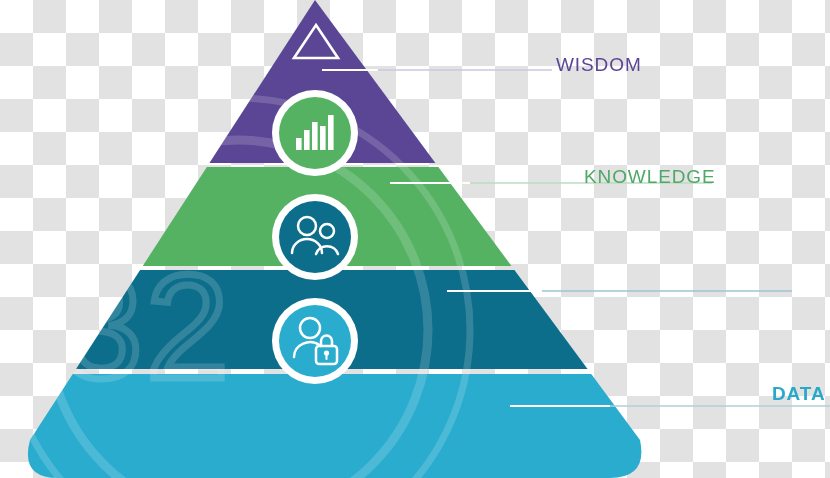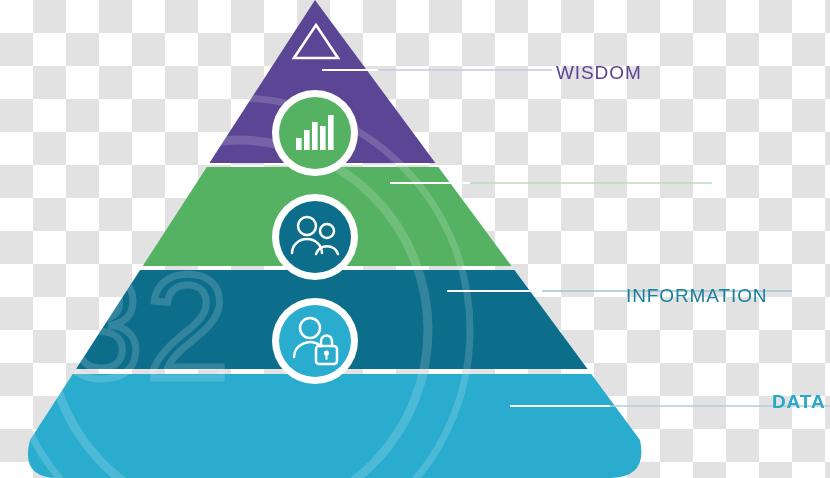--- a/index.html
+++ b/index.html
@@ -29,21 +29,20 @@
     width: 830px;
     height: 478px;
   }
   .lbl {
     position: absolute;
     white-space: nowrap;
     font-family: "Liberation Sans", sans-serif;
     font-size: 19px;
     letter-spacing: 0.9px;
     font-weight: 400;
-    margin-top: 8px;
   }
   #lbl-wisdom      { left: 556px; top: 54px;  color: #5b4695; }
   #lbl-knowledge   { left: 584px; top: 166px; color: #4fa866; }
   #lbl-information { left: 626px; top: 277px; color: #1b7e9c; }
   #lbl-data        { left: 772px; top: 383px; color: #2aa8c9; }
 </style>
 </head>
 <body>
 
 <div id="stage">
@@ -148,18 +147,18 @@
         <rect x="316" y="346" width="21" height="18" rx="3"></rect>
         <path d="M 321,346 v -5 a 5.5,5.5 0 0 1 11,0 v 5"></path>
         <circle cx="326.5" cy="353" r="2.6" fill="#ffffff" stroke="none"></circle>
         <path d="M 326.5,355 v 4" stroke-width="2"></path>
       </g>
     </g>
   </svg>
 
   <div class="lbl" id="lbl-wisdom" style="color: rgb(91, 70, 149);">WISDOM</div>
 
+  <div class="lbl" id="lbl-knowledge" style="color: rgb(79, 168, 102);">KNOWLEDGE</div>
 
-  <div class="lbl" id="lbl-information" style="color: rgb(27, 126, 156);">INFORMATION</div>
 
   <div class="lbl" id="lbl-data" style="color: rgb(42, 168, 201); font-weight: bold;">DATA</div>
 
 </div>
 
 </body></html>

